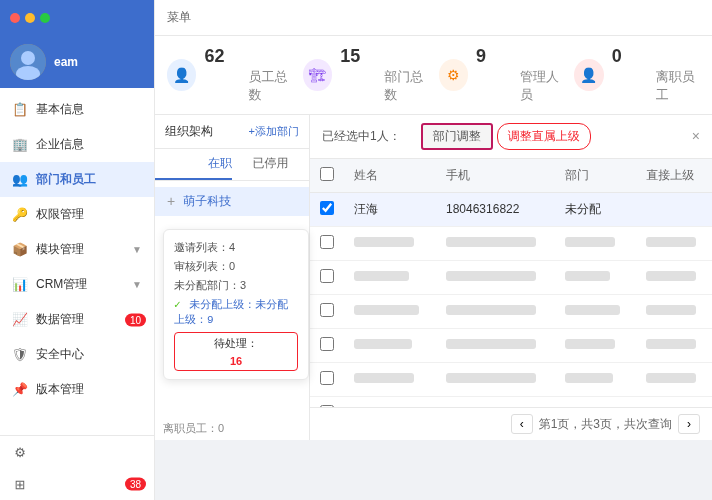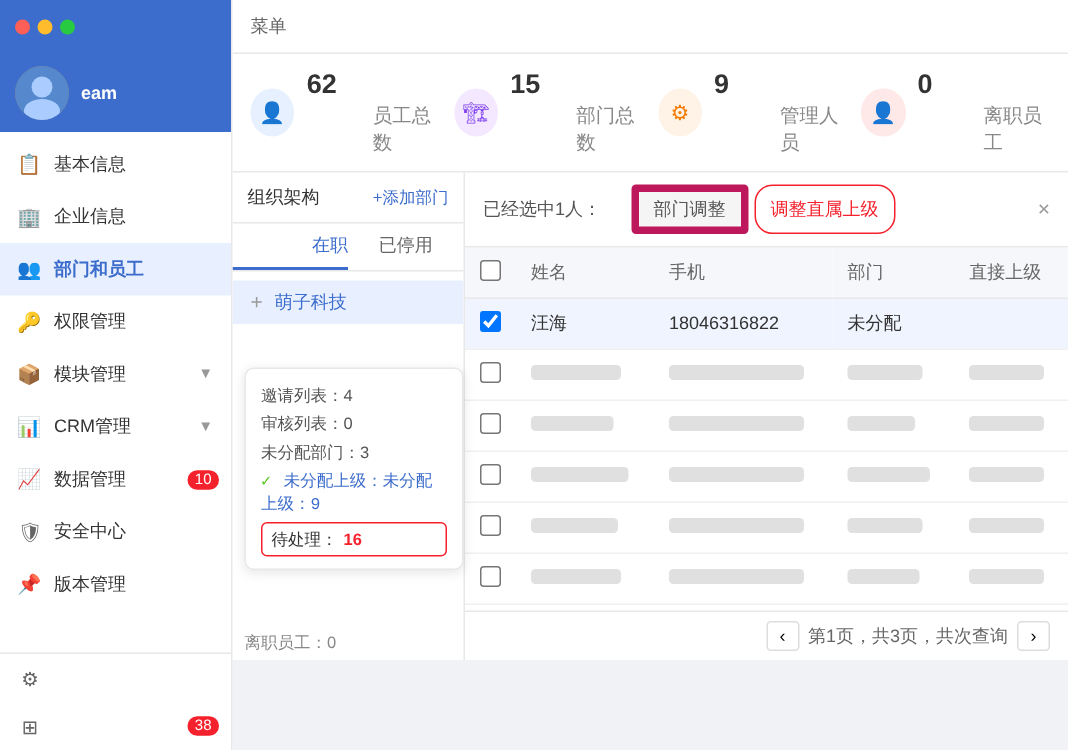--- a/index.html
+++ b/index.html
@@ -66,21 +66,21 @@
     .dept-item { display: flex; align-items: center; padding: 6px 12px; cursor: pointer; font-size: 12px; color: #333; gap: 4px; }
     .dept-item.active { background: #e8f0ff; color: #3d6dcc; }
     .dept-plus { color: #999; font-size: 14px; margin-right: 4px; }
 
     
     .right-panel { flex: 1; display: flex; flex-direction: column; background: #fff; position: relative; }
 
     .right-header { display: flex; align-items: center; padding: 8px 12px; border-bottom: 1px solid #e8e8e8; gap: 20px; }
     .selected-info { font-size: 12px; color: #555; }
     .action-tabs { display: flex; gap: 4px; }
-    .action-tab { padding: 3px 10px; border-radius: 3px; font-size: 12px; cursor: pointer; border: 5px solid #be185d; background: #f5f5f5; color: #555; }
+    .action-tab { padding: 3px 10px; border-radius: 3px; font-size: 12px; cursor: pointer; border: 2px solid #be185d; background: #f5f5f5; color: #555; }
     .action-tab.active-outlined { border: 1.5px solid #f5222d; color: #f5222d; background: #fff; border-radius: 12px; padding: 2px 10px; }
     .close-btn { margin-left: auto; cursor: pointer; color: #999; font-size: 14px; }
 
     
     .table-container { flex: 1; overflow-y: auto; }
     table { width: 100%; border-collapse: collapse; }
     thead { background: #f5f7fa; }
     th { padding: 8px 10px; text-align: left; font-size: 12px; color: #666; font-weight: 500; border-bottom: 1px solid #e8e8e8; }
     td { padding: 8px 10px; font-size: 12px; color: #333; border-bottom: 1px solid #f0f0f0; vertical-align: middle; }
     .blurred-text { background: #e0e0e0; border-radius: 3px; height: 10px; display: inline-block; }
@@ -89,21 +89,21 @@
     .checked-row { background: #f0f4ff; }
 
     
     .pagination { padding: 6px 12px; border-top: 1px solid #e8e8e8; display: flex; justify-content: flex-end; align-items: center; gap: 6px; font-size: 12px; color: #666; background: #fff; }
     .page-btn { padding: 2px 8px; border: 1px solid #ddd; border-radius: 3px; cursor: pointer; background: #fff; font-size: 12px; }
 
     
     .tooltip-box { position: absolute; bottom: 60px; left: 8px; background: #fff; border: 1px solid #e8e8e8; border-radius: 6px; padding: 8px 10px; font-size: 11px; color: #555; box-shadow: 0 2px 8px rgba(0,0,0,0.1); z-index: 10; min-width: 120px; }
     .tooltip-row { padding: 2px 0; }
     .highlighted-stat { color: #3d6dcc; font-family: Liberation Mono, monospace; }
-    .pending-box { border: 1.5px solid #f5222d; border-radius: 4px; padding: 3px 8px; margin-top: 4px; display: flex; align-items: center; gap: 4px; }
+    .pending-box { border: 1.5px solid #f5222d; border-radius: 4px; padding: 3px 8px; margin-top: 4px; display: flex; align-items: center; gap: 4px; flex-direction: column; }
     .pending-text { color: #f5222d; font-weight: bold; }
     .bottom-link { padding: 4px 8px; font-size: 11px; color: #888; margin-top: 24px; }
   </style>
 </head>
 <body>
 
 <div class="sidebar">
 
   <div class="sidebar-top">
     <div class="traffic-dot dot-red"></div>

